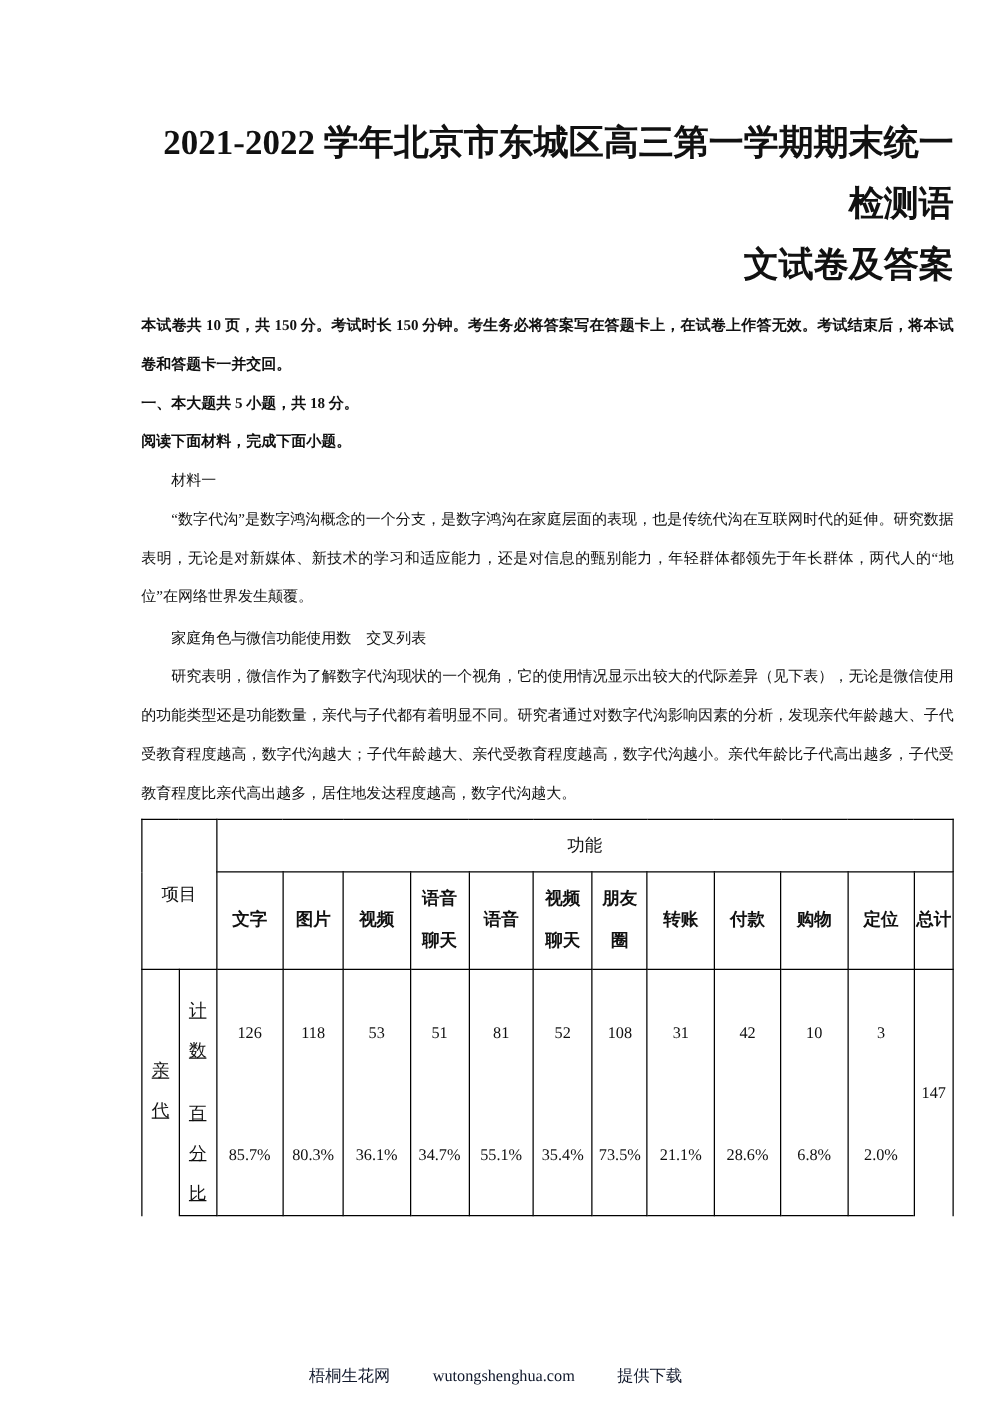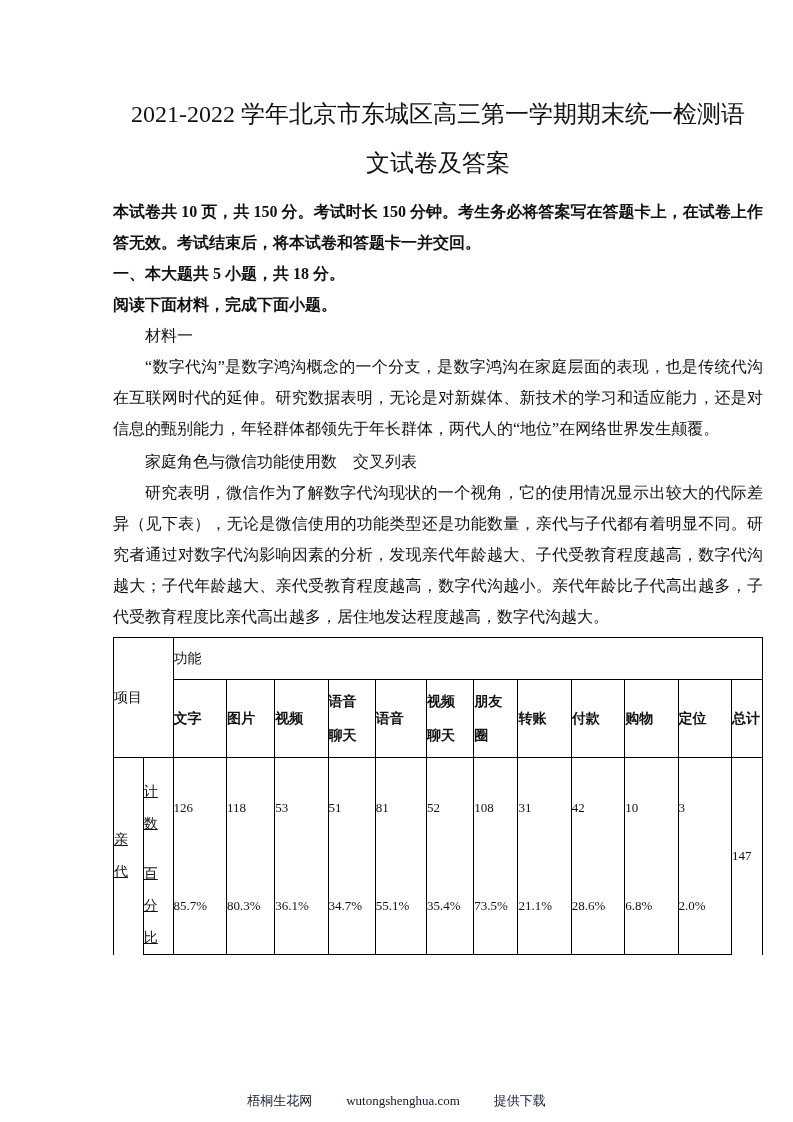--- a/index.html
+++ b/index.html
@@ -13,41 +13,41 @@
     overflow: hidden;
   }
   .content {
     position: absolute;
     left: 113px;
     top: 0;
     width: 650px;
     padding-top: 90px;
   }
   .title {
-    font-size: 24px;
-    font-weight: normal;
-    text-align: center;
+    font-size: 28px;
+    font-weight: bold;
+    text-align: right;
     line-height: 49px;
     margin-bottom: 8px;
   }
-  p { margin: 0; font-size: 16px; line-height: 31px; text-align: justify; }
+  p { margin: 0; font-size: 12px; line-height: 31px; text-align: justify; }
   .bold { font-weight: bold; }
   .indent { text-indent: 2em; }
   .caption { margin-top: 2px; }
 
   table.crosstab {
     border-collapse: collapse;
     table-layout: fixed;
     width: 650px;
     margin-top: 5px;
     font-size: 14px;
   }
   table.crosstab td {
     border: 1px solid #000;
-    text-align: left;
+    text-align: center;
     vertical-align: middle;
     padding: 0;
     overflow: hidden;
   }
   tr.row-h1 { height: 42px; }
   tr.row-h2 { height: 78px; }
   tr.row-count { height: 100px; }
   tr.row-pct { height: 83px; margin-top: 35px; }
   
   tr.row-count td { border-bottom: none; }

